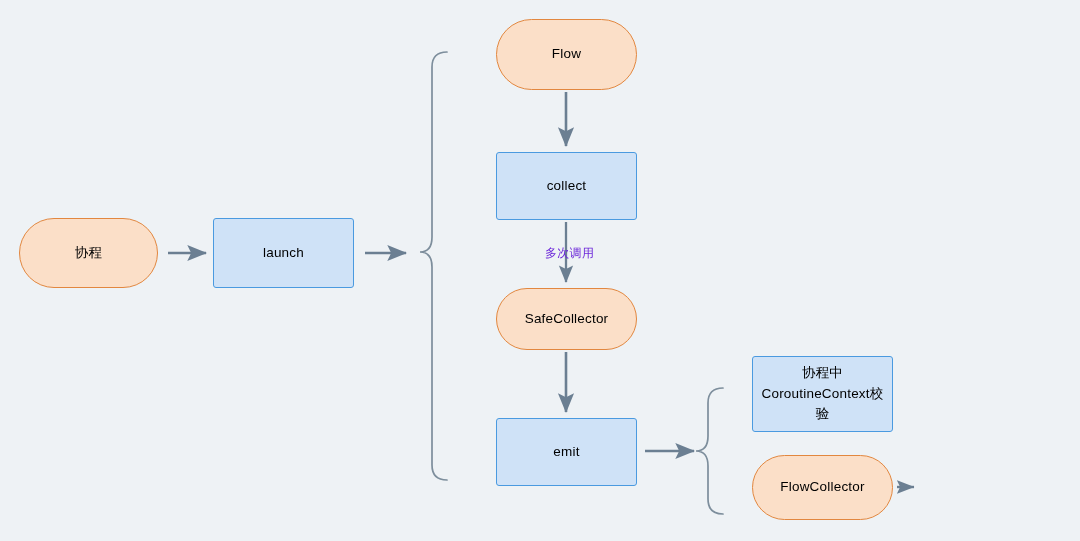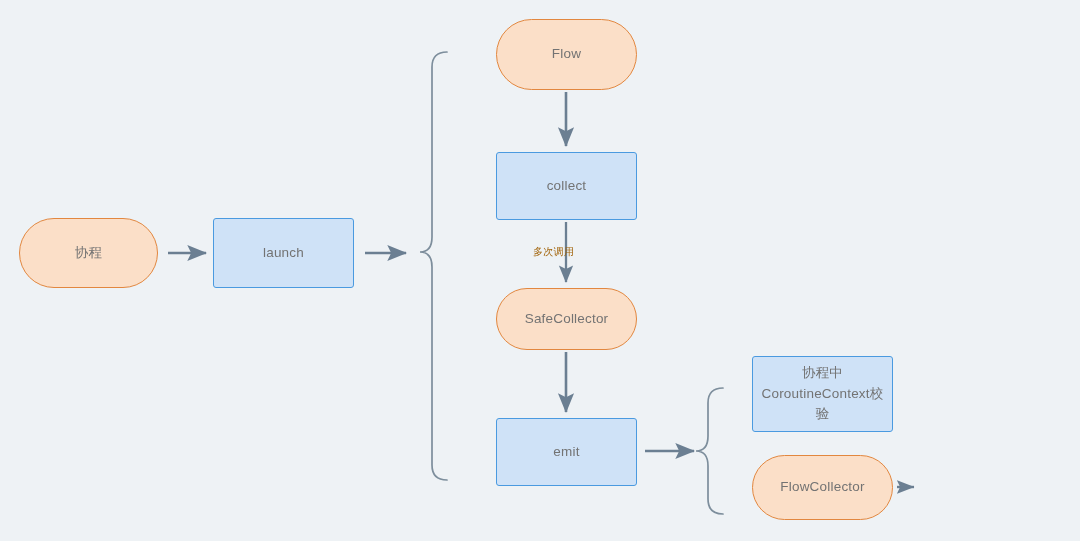--- a/index.html
+++ b/index.html
@@ -29,42 +29,43 @@
     pointer-events: none;
   }
 
   .node {
     position: absolute;
     box-sizing: border-box;
     display: flex;
     align-items: center;
     justify-content: center;
     text-align: center;
-    color: #737373;
+    color: #000000;
     font-size: 13.5px;
     line-height: 1.5;
     letter-spacing: 0.2px;
     padding: 8px 8px;
   }
   .node.rect {
     background: #cfe2f7;
     border: 1.6px solid #4a9ae0;
     border-radius: 3px;
   }
   .node.capsule {
     background: #fbdfc8;
     border: 1.6px solid #e2873f;
     border-radius: 999px;
   }
   .edge-label {
     position: absolute;
-    color: #a16207;
-    font-size: 10px;
+    color: #6d28d9;
+    font-size: 12px;
     white-space: nowrap;
     letter-spacing: 0.3px;
+    margin-left: 12px;
   }
   .wrap2 {
     line-height: 1.55;
   }
 </style>
 </head>
 <body>
 
 <div id="canvas">
 

